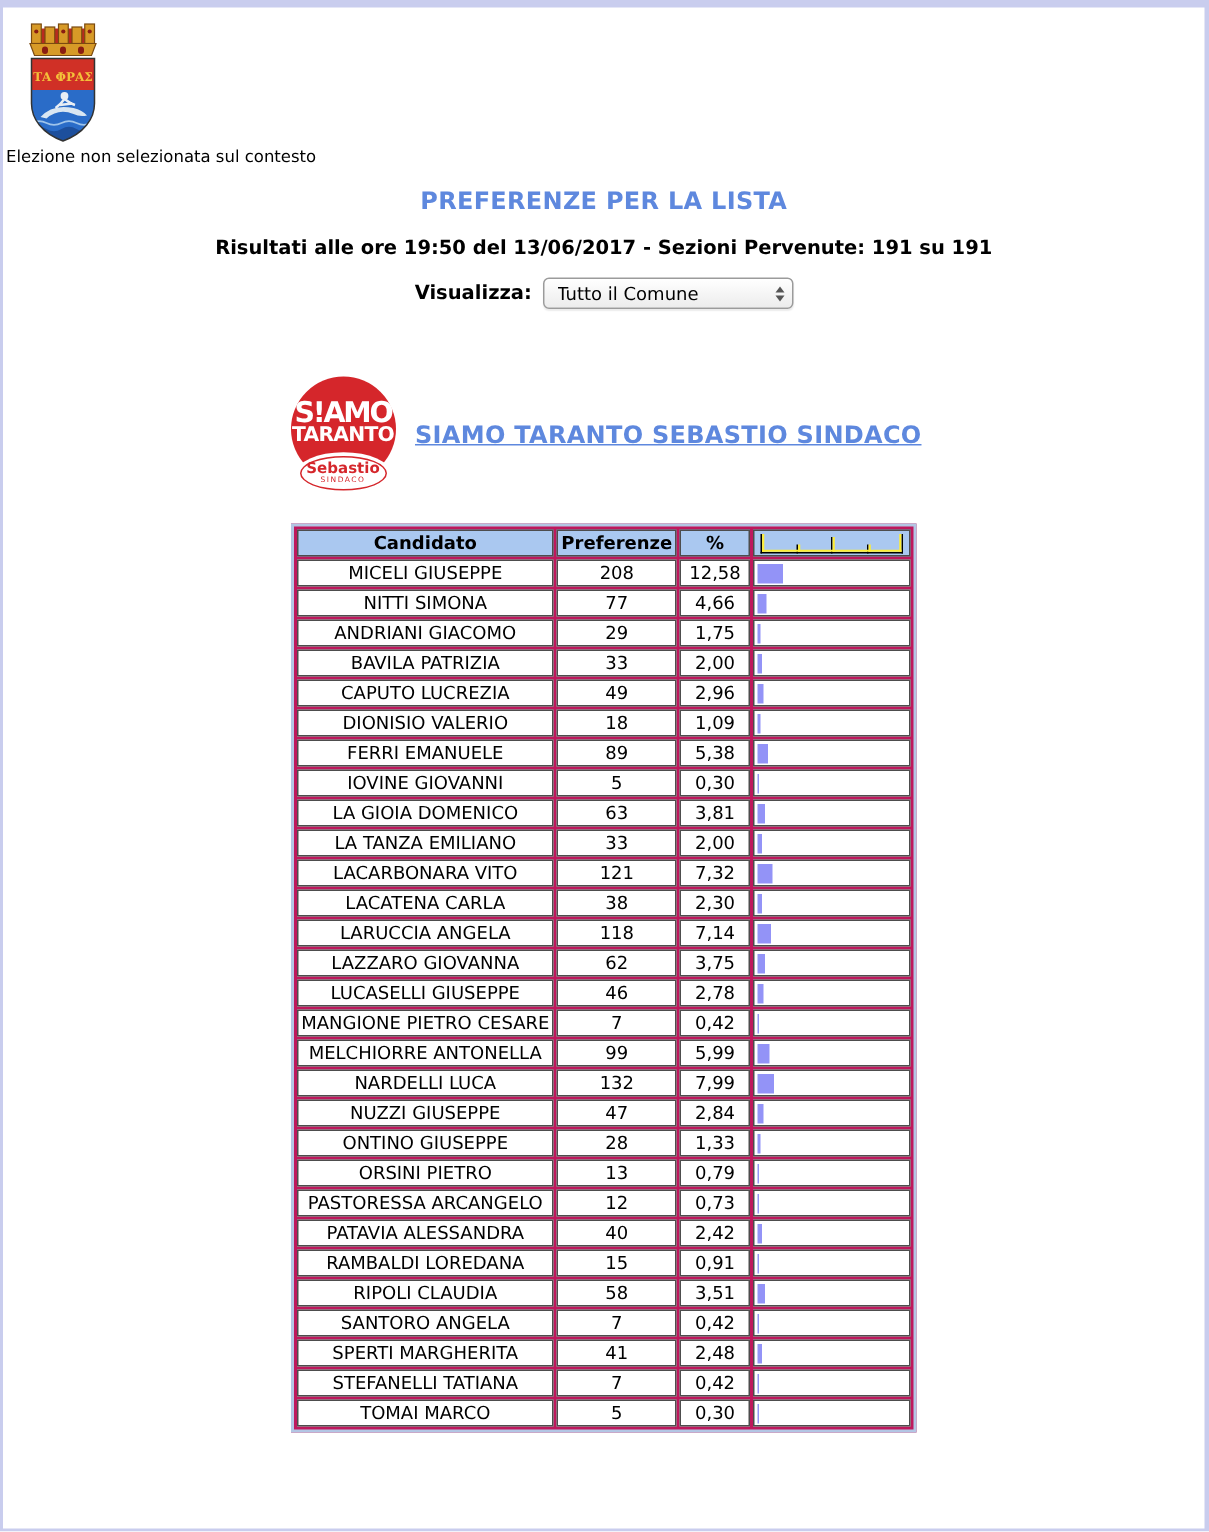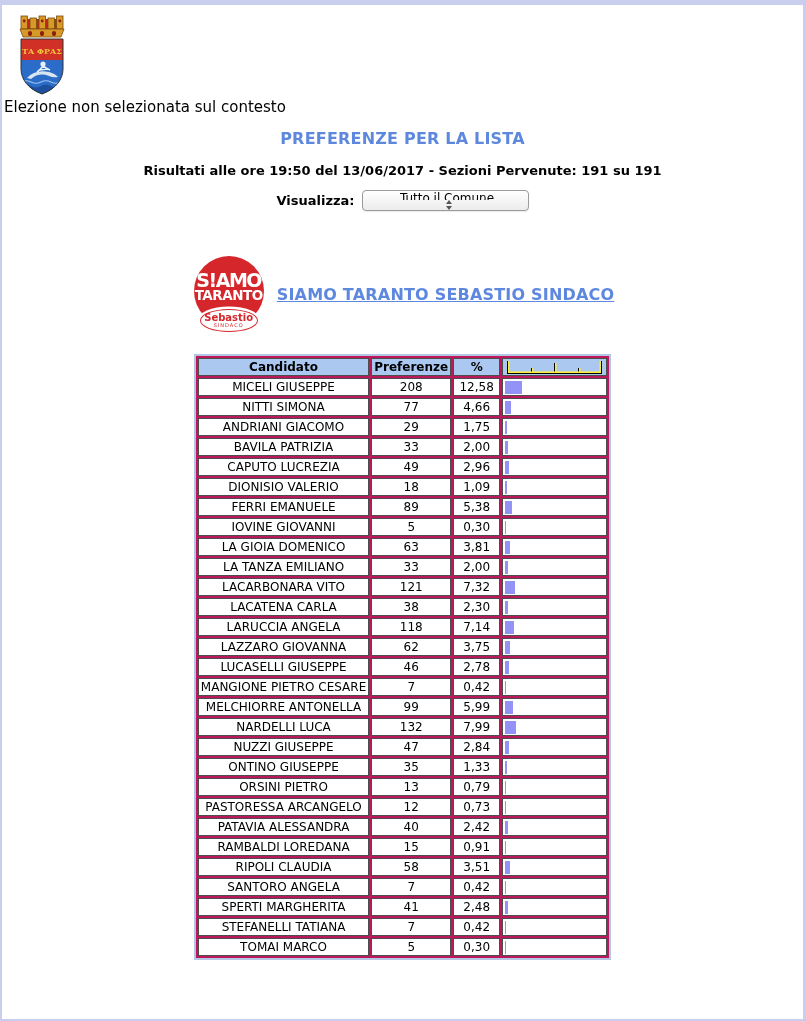--- a/index.html
+++ b/index.html
@@ -7,33 +7,33 @@
     width:806px;height:1021px;
     font-family:"DejaVu Sans","Liberation Sans",sans-serif;
     color:#000;
   }
   .frame{
     box-sizing:border-box;width:806px;height:1021px;background:#fff;
     border:2px solid var(--frame,#c9cdee);border-top-width:5px;border-right-width:3px;
     overflow:hidden;
   }
   .crest{margin:7px 0 0 16px;display:block;}
-  .alert-text{font-size:15px;margin:3px 0 0 2px;}
+  .alert-text{font-size:11px;margin:3px 0 0 2px;}
   .page-title{
     text-align:center;font-size:16px;font-weight:bold;margin-top:13px;
     color:var(--accent,#5e88de);letter-spacing:.2px;
   }
   .results-line{text-align:center;font-size:13px;font-weight:bold;margin-top:15px;}
   .view-row{display:flex;justify-content:center;align-items:center;margin-top:12px;gap:7px;}
   .view-label{font-size:13px;font-weight:bold;}
   .select{
     display:inline-flex;align-items:center;box-sizing:border-box;
     width:167px;height:21px;border:1px solid #9b9b9b;border-radius:4px;
     background:linear-gradient(#ffffff,#ececec);padding:0 5px 0 9px;
-    font-size:12px;cursor:default;box-shadow:0 1px 1px rgba(0,0,0,.08);flex-direction:column;
+    font-size:12px;cursor:default;box-shadow:0 1px 1px rgba(0,0,0,.08);
   }
   .select-value{flex:1;text-align:left;white-space:nowrap;overflow:hidden;}
   .arrows{display:flex;flex-direction:column;gap:2px;margin-left:4px;}
   .arrow-up{width:0;height:0;border-left:3.5px solid transparent;border-right:3.5px solid transparent;border-bottom:4.5px solid #555;}
   .arrow-down{width:0;height:0;border-left:3.5px solid transparent;border-right:3.5px solid transparent;border-top:4.5px solid #555;}
   .list-row{display:flex;justify-content:center;align-items:center;margin-top:45px;gap:10px;}
   .logo-wrap{position:relative;width:76px;height:76px;flex:0 0 auto;}
   .logo-circle{
     width:70px;height:70px;border-radius:50%;background:var(--logo-red,#d5262b);
     margin:0 auto;display:flex;flex-direction:column;align-items:center;justify-content:center;
@@ -320,21 +320,21 @@
         <tr>
           <td class="c-name">NUZZI GIUSEPPE</td>
           <td class="c-pref">47</td>
           <td class="c-pct">2,84</td>
           <td class="c-bar bar-td">
             <div class="bar" style="width: 3.7px;"></div>
           </td>
         </tr>
         <tr>
           <td class="c-name">ONTINO GIUSEPPE</td>
-          <td class="c-pref">35</td>
+          <td class="c-pref">28</td>
           <td class="c-pct">1,33</td>
           <td class="c-bar bar-td">
             <div class="bar" style="width: 1.7px;"></div>
           </td>
         </tr>
         <tr>
           <td class="c-name">ORSINI PIETRO</td>
           <td class="c-pref">13</td>
           <td class="c-pct">0,79</td>
           <td class="c-bar bar-td">

